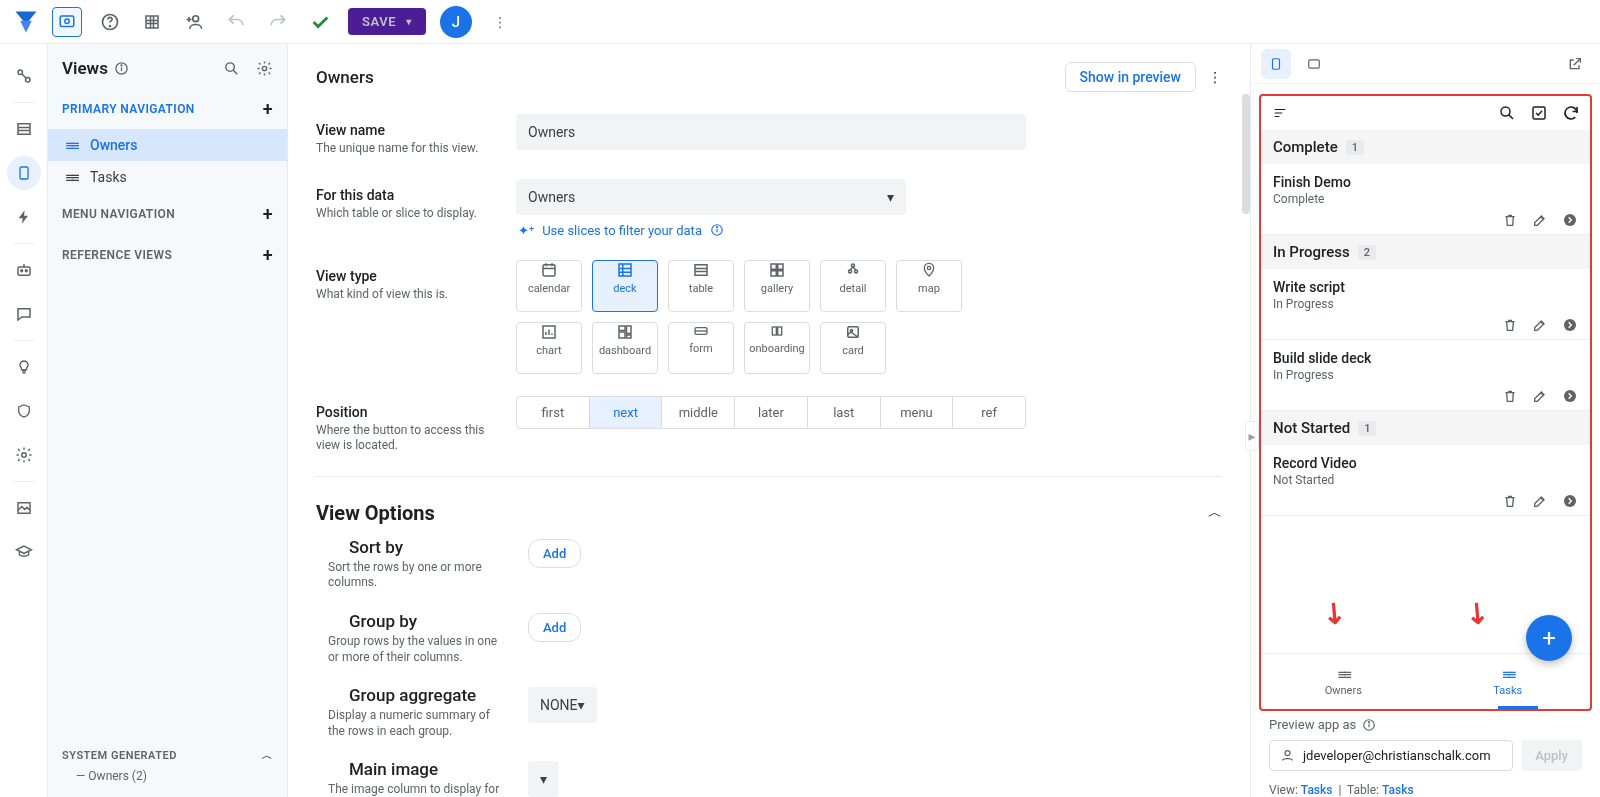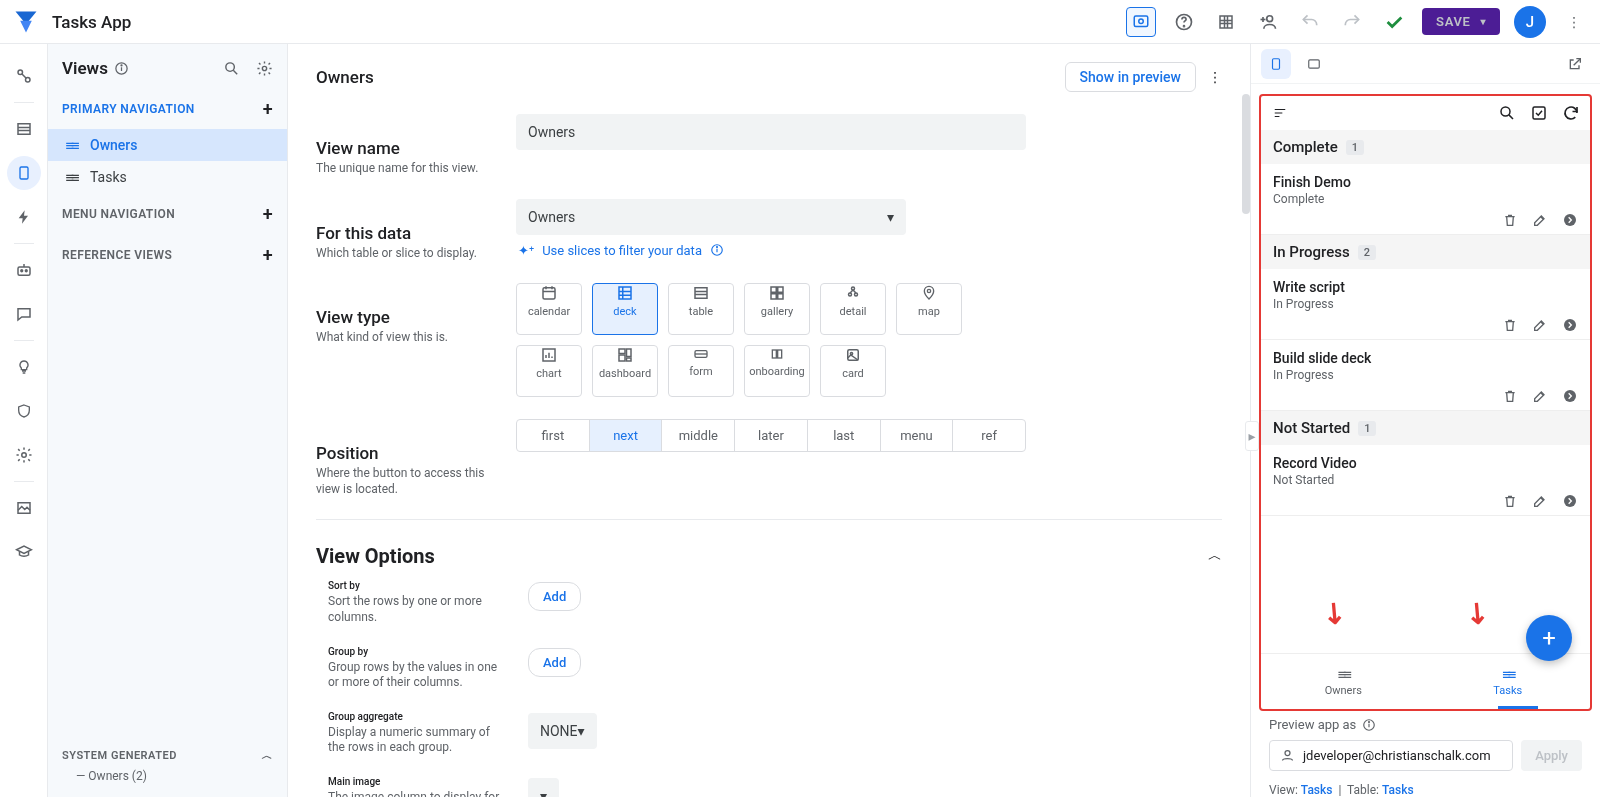--- a/index.html
+++ b/index.html
@@ -46,21 +46,21 @@
   .center { flex: 1; overflow-y: auto; padding: 18px 28px 40px 28px; position: relative; }
   .center::-webkit-scrollbar { width: 8px; }
   .center::-webkit-scrollbar-thumb { background: #dadce0; border-radius: 4px; }
   .center .pagehdr { display: flex; align-items: center; justify-content: space-between; margin-bottom: 22px; }
   .center .pagehdr h2 { font-size: 17px; font-weight: 500; }
   .center .pagehdr .actions { display: flex; align-items: center; gap: 12px; }
   .center .pagehdr .showprev { color: #1a73e8; font-size: 14px; font-weight: 500; border: 1px solid #dadce0; padding: 6px 14px; border-radius: 6px; cursor: pointer; }
 
   .field-row { display: flex; margin-bottom: 22px; }
   .field-row .label-col { width: 200px; flex-shrink: 0; padding-top: 8px; }
-  .field-row .label-col .lab { font-size: 17px; font-weight: 500; color: #202124; margin-top: 16px; }
+  .field-row .label-col .lab { font-size: 14px; font-weight: 500; color: #202124; }
   .field-row .label-col .desc { font-size: 12px; color: #5f6368; margin-top: 3px; line-height: 1.3; max-width: 175px; }
   .field-row .control-col { flex: 1; max-width: 520px; }
 
   .textinput { width: 100%; background: #f1f3f4; border: 0; border-radius: 4px; padding: 10px 12px; font-size: 14px; color: #3c4043; }
   .selectinput { width: 390px; background: #f1f3f4; border: 0; border-radius: 4px; padding: 10px 12px; font-size: 14px; color: #3c4043; display: flex; justify-content: space-between; align-items: center; cursor: pointer; }
   .selectinput.full { width: 100%; max-width: 510px; }
   .helplink { display: flex; align-items: center; gap: 8px; color: #1a73e8; font-size: 13px; margin-top: 8px; margin-left: 2px; }
 
   .viewtype-grid { display: flex; flex-wrap: wrap; gap: 10px; max-width: 510px; }
   .vtile { width: 66px; height: 52px; border: 1px solid #dadce0; border-radius: 4px; display: flex; flex-direction: column; align-items: center; justify-content: flex-start; gap: 3px; font-size: 11px; color: #5f6368; cursor: pointer; }
@@ -70,21 +70,21 @@
   .posbtn { flex: 1; text-align: center; padding: 8px 0; font-size: 13px; color: #5f6368; border-right: 1px solid #dadce0; cursor: pointer; }
   .posbtn:last-child { border-right: 0; }
   .posbtn.active { background: #e6f0fe; color: #1a73e8; }
 
   .section-header { display: flex; justify-content: space-between; align-items: center; padding: 24px 0 12px 0; border-top: 1px solid #e8eaed; margin-top: 10px; }
   .section-header .title { font-size: 20px; font-weight: 700; }
   .addbtn { border: 1px solid #dadce0; color: #1a73e8; font-size: 13px; font-weight: 500; padding: 6px 14px; border-radius: 12px; background: #fff; cursor: pointer; }
 
   .sub-field { display: flex; margin-bottom: 20px; padding-left: 12px; }
   .sub-field .label-col { width: 200px; flex-shrink: 0; }
-  .sub-field .label-col .lab { font-size: 10px; font-weight: 500; }
+  .sub-field .label-col .lab { font-size: 17px; font-weight: 500; margin-left: 21px; }
   .sub-field .label-col .desc { font-size: 12px; color: #5f6368; margin-top: 3px; line-height: 1.3; max-width: 175px; }
   .sub-field .control-col { padding-top: 2px; }
 
   
   .preview { width: 350px; border-left: 1px solid #e8eaed; display: flex; flex-direction: column; position: relative; }
   .preview .pbar { height: 40px; display: flex; align-items: center; padding: 0 10px; gap: 8px; border-bottom: 1px solid #f1f3f4; }
   .preview .pbar .picon { width: 30px; height: 30px; display: flex; align-items: center; justify-content: center; color: #5f6368; border-radius: 6px; cursor: pointer; }
   .preview .pbar .picon.active { background: #e8f0fe; color: #1a73e8; }
   .preview .pbar .spacer { flex: 1; }
   .preview .phone-wrap { flex: 1; position: relative; padding: 10px 8px 0 8px; display: flex; flex-direction: column; }
@@ -130,21 +130,20 @@
 </head>
 <body>
 
 <div class="topbar">
   <div class="logo">
     <svg viewBox="0 0 24 24" width="28" height="28">
         <path fill="#1967d2" d="M3 3 L21 3 L12 14 Z"></path>
         <path fill="#4285f4" d="M7 11 L17 11 L12 21 Z"></path>
       </svg>
   </div>
-  <div class="appname">Tasks App</div>
   <div class="right">
     <div class="iconbtn blue-sq">
         <svg width="18" height="18" viewBox="0 0 24 24" fill="none" stroke="currentColor" stroke-width="2">
           <rect x="3" y="4" width="18" height="14" rx="2"></rect>
           <circle cx="12" cy="11" r="3"></circle>
         </svg>
       </div>
     <div class="iconbtn">
         <svg width="20" height="20" viewBox="0 0 24 24" fill="none" stroke="currentColor" stroke-width="2">
           <circle cx="12" cy="12" r="9"></circle>

